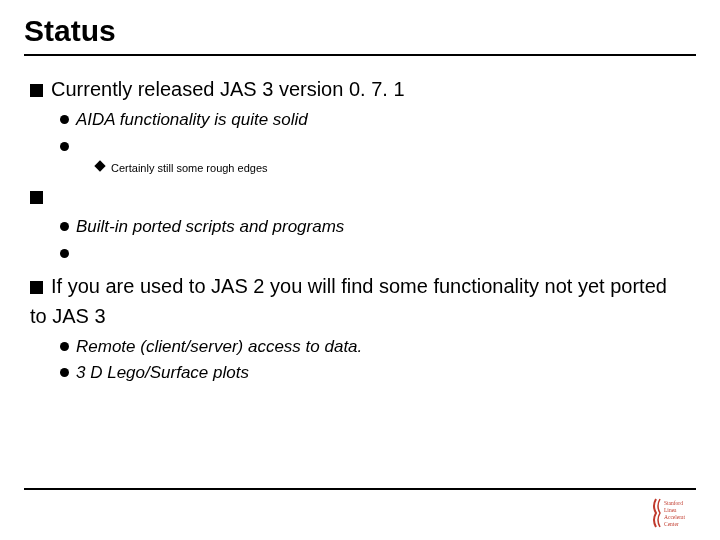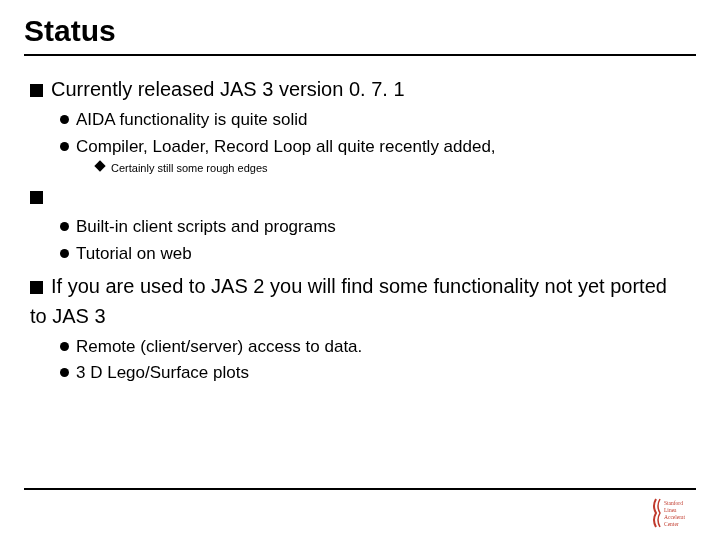--- a/index.html
+++ b/index.html
@@ -2,21 +2,21 @@
 <html><head>
 <meta charset="utf-8">
 <style>
   * { margin: 0; padding: 0; box-sizing: border-box; }
   html, body { width: 720px; height: 540px; background: #fff; font-family: Arial, Helvetica, sans-serif; color: #000; }
   .slide { position: relative; width: 720px; height: 540px; padding: 14px 24px 12px 24px; }
   .title { font-size: 30px; font-weight: bold; margin-bottom: 6px; }
   .title-rule { border: none; border-top: 2px solid #000; margin-bottom: 18px; }
   .content { font-size: 20px; line-height: 1.5; }
   .l1 { margin: 4px 12px 4px 6px; }
-  .l2 { margin: 2px 0 2px 36px; font-size: 17px; line-height: 1.45; }
+  .l2 { margin: 2px 0 2px 36px; font-size: 17px; line-height: 1.45; font-style: italic; }
   .l3 { margin: 2px 0 2px 72px; font-size: 11px; line-height: 1.45; }
   .bullet-sq { display: inline-block; width: 13px; height: 13px; background: #000; margin-right: 8px; vertical-align: -1px; }
   .bullet-dot { display: inline-block; width: 9px; height: 9px; border-radius: 50%; background: #000; margin-right: 7px; vertical-align: 1px; }
   .bullet-diamond { display: inline-block; width: 8px; height: 8px; background: #000; transform: rotate(45deg); margin-right: 7px; vertical-align: 2px; }
   .footer-rule { position: absolute; left: 24px; right: 24px; bottom: 50px; border: none; border-top: 2px solid #000; }
   .logo { position: absolute; right: 24px; bottom: 10px; width: 46px; height: 34px; }
   .logo svg { display: block; }
 </style>
 </head>
 <body>
@@ -27,34 +27,34 @@
 
   <div class="content">
 
     <div class="l1">
       <span class="bullet-sq"></span><span>Currently released JAS 3 version 0. 7. 1</span>
     </div>
     <div class="l2">
       <span class="bullet-dot"></span><span>AIDA functionality is quite solid</span>
     </div>
     <div class="l2">
-      <span class="bullet-dot"></span><span>Compiler, Loader, Record Loop all quite recently added,</span>
+      <span class="bullet-dot"></span>
     </div>
     <div class="l3">
       <span class="bullet-diamond"></span><span>Certainly still some rough edges</span>
     </div>
 
     <div class="l1">
       <span class="bullet-sq"></span>
     </div>
     <div class="l2">
-      <span class="bullet-dot"></span><span>Built-in client scripts and programs</span>
+      <span class="bullet-dot"></span><span>Built-in ported scripts and programs</span>
     </div>
     <div class="l2">
-      <span class="bullet-dot"></span><span>Tutorial on web</span>
+      <span class="bullet-dot"></span>
     </div>
 
     <div class="l1">
       <span class="bullet-sq"></span><span>If you are used to JAS 2 you will find some functionality not yet ported to JAS 3</span>
     </div>
     <div class="l2">
       <span class="bullet-dot"></span><span>Remote (client/server) access to data.</span>
     </div>
     <div class="l2">
       <span class="bullet-dot"></span><span>3 D Lego/Surface plots</span>

